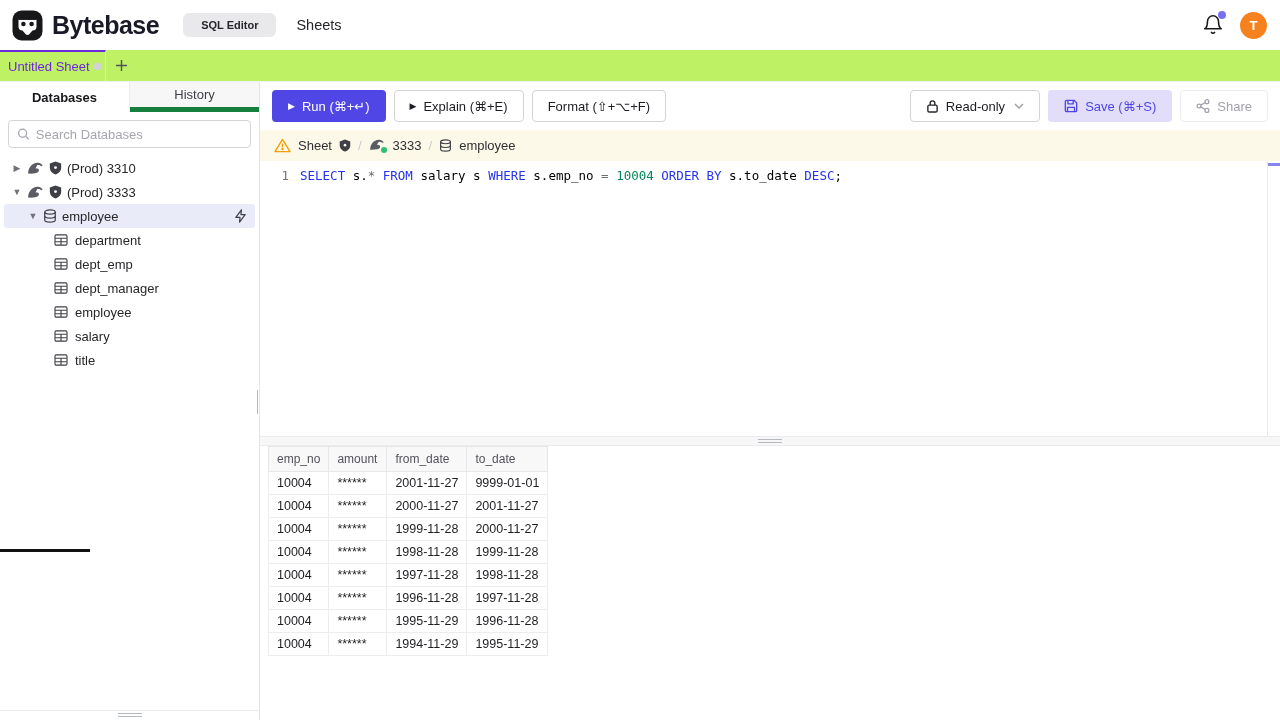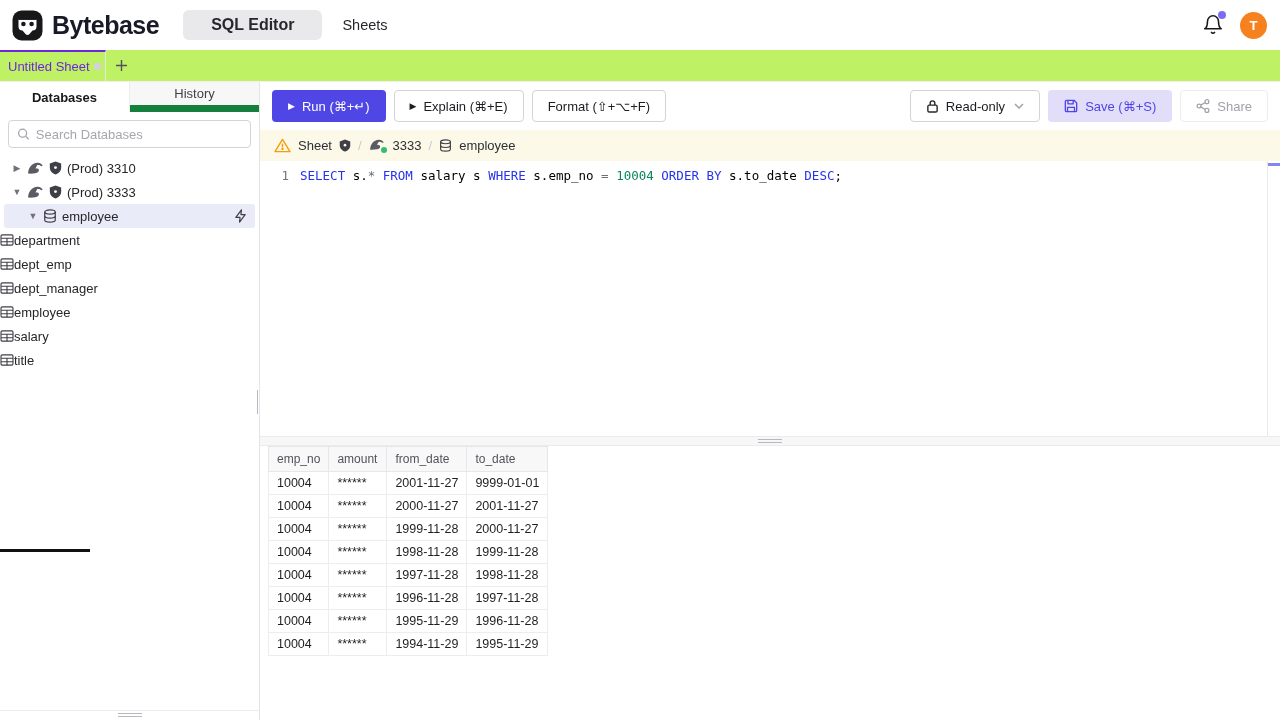--- a/index.html
+++ b/index.html
@@ -4,51 +4,51 @@
 <style>
   * { margin:0; padding:0; box-sizing:border-box; }
   html,body { width:1280px; height:720px; overflow:hidden; background:#fff; }
   .app { position:relative; width:1280px; height:552px; background:#fff;
          font-family:"Liberation Sans","DejaVu Sans",sans-serif; color:#27272a; }
 
   
   .hdr { position:absolute; left:0; top:0; width:1280px; height:50px; display:flex; align-items:center; background:#fff; }
   .logo-mark { width:31px; height:31px; margin-left:12px; flex:none; }
   .brand { font-size:25px; font-weight:bold; color:#191927; margin-left:9px; letter-spacing:-0.5px; }
-  .nav-pill { margin-left:24px; padding:6px 28px; border-radius:6px; font-size:16px; font-weight:600; color:#26262b; background:#e9e9eb; cursor:pointer; }
+  .nav-pill { margin-left:24px; padding:6px 18px; border-radius:6px; font-size:11px; font-weight:600; color:#26262b; background:#e9e9eb; cursor:pointer; }
   .nav-item { margin-left:20px; font-size:14.5px; font-weight:500; color:#26262b; cursor:pointer; }
   .hdr-spacer { flex:1; }
   .bell-wrap { position:relative; width:22px; height:22px; margin-right:16px; cursor:pointer; }
   .bell-dot { position:absolute; right:-2px; top:-3px; width:8px; height:8px; border-radius:50%; background:#7a6ff0; }
   .avatar { width:27px; height:27px; border-radius:50%; background:#f6821f; color:#fff; font-size:13px; font-weight:600;
             display:flex; align-items:center; justify-content:center; margin-right:13px; cursor:pointer; }
 
   
   .tabbar { position:absolute; left:0; top:50px; width:1280px; height:32px; display:flex; align-items:stretch; border-bottom:1px solid #f0f0f1; background:#bef264; }
   .sheet-tab { width:106px; display:flex; align-items:center; padding:0 8px; border-top:2px solid #6d28d9; border-right:1px solid #e7e7e9; cursor:pointer; }
   .sheet-tab-label { font-size:13px; color:#6d28d9; flex:1; white-space:nowrap; }
   .sheet-dirty-dot { width:7px; height:7px; border-radius:2px; background:#d2d2d7; flex:none; margin-left:4px; }
   .add-sheet { width:30px; display:flex; align-items:center; justify-content:center; color:#52525b; cursor:pointer; }
 
   
   .sidebar { position:absolute; left:0; top:82px; width:260px; height:638px; background:#fff; border-right:1px solid #e4e4e7; }
   .side-tabs { display:flex; height:30px; }
   .side-tab { flex:1; display:flex; align-items:center; justify-content:center; font-size:13px; cursor:pointer; }
   .side-tab.active { background:#fff; font-weight:600; color:#18181b; border-right:1px solid #ececee; }
-  .side-tab.inactive { background:#f7f7f8; font-weight:500; color:#3f3f46; border-bottom:7px solid #15803d; }
+  .side-tab.inactive { background:#f7f7f8; font-weight:500; color:#3f3f46; border-bottom:5px solid #15803d; }
   .side-search { margin:8px; height:28px; border:1px solid #d4d4d8; border-radius:4px; display:flex; align-items:center; padding:0 8px; gap:6px; background:#fff;justify-content:center; }
   .side-search input { border:none; outline:none; font-size:13px; color:#3f3f46; width:100%; font-family:inherit; background:transparent; }
   .side-search input::placeholder { color:#a6a6ad; }
   .tree { margin-top:2px; font-size:13px; color:#27272a; }
   .tree-row { height:24px; display:flex; align-items:center; cursor:pointer; }
   .caret { width:10px; font-size:9px; color:#71717a; text-align:center; flex:none; }
   .tree-row .ticon { flex:none; display:flex; align-items:center; justify-content:center; }
   .row-inst { padding-left:12px; gap:5px; }
   .row-db { margin:0 4px; padding-left:24px; gap:5px; background:#e9ebf8; border-radius:3px; }
-  .row-tbl { }
+  .row-tbl { padding-left:54px; gap:7px; }
   .tree-label { white-space:nowrap; }
   .db-spacer { flex:1; }
   .bolt { margin-right:8px; }
   .side-bottom { position:absolute; left:0; bottom:3px; width:100%; border-top:1px solid #ededee; padding-top:2px; display:flex; justify-content:center; }
   .hgrip { width:24px; border-top:1px solid #b4b8bf; border-bottom:1px solid #b4b8bf; height:4px; cursor:row-resize; }
   .vgrip { position:absolute; right:-3px; top:308px; width:5px; height:24px; border-left:1px solid #b4b8bf; border-right:1px solid #b4b8bf; cursor:col-resize; }
 
   
   .main { position:absolute; left:260px; top:82px; width:1020px; height:638px; display:flex; flex-direction:column; background:#fff; }
   .toolbar { height:48px; flex:none; display:flex; align-items:center; padding:0 12px; gap:8px; }

